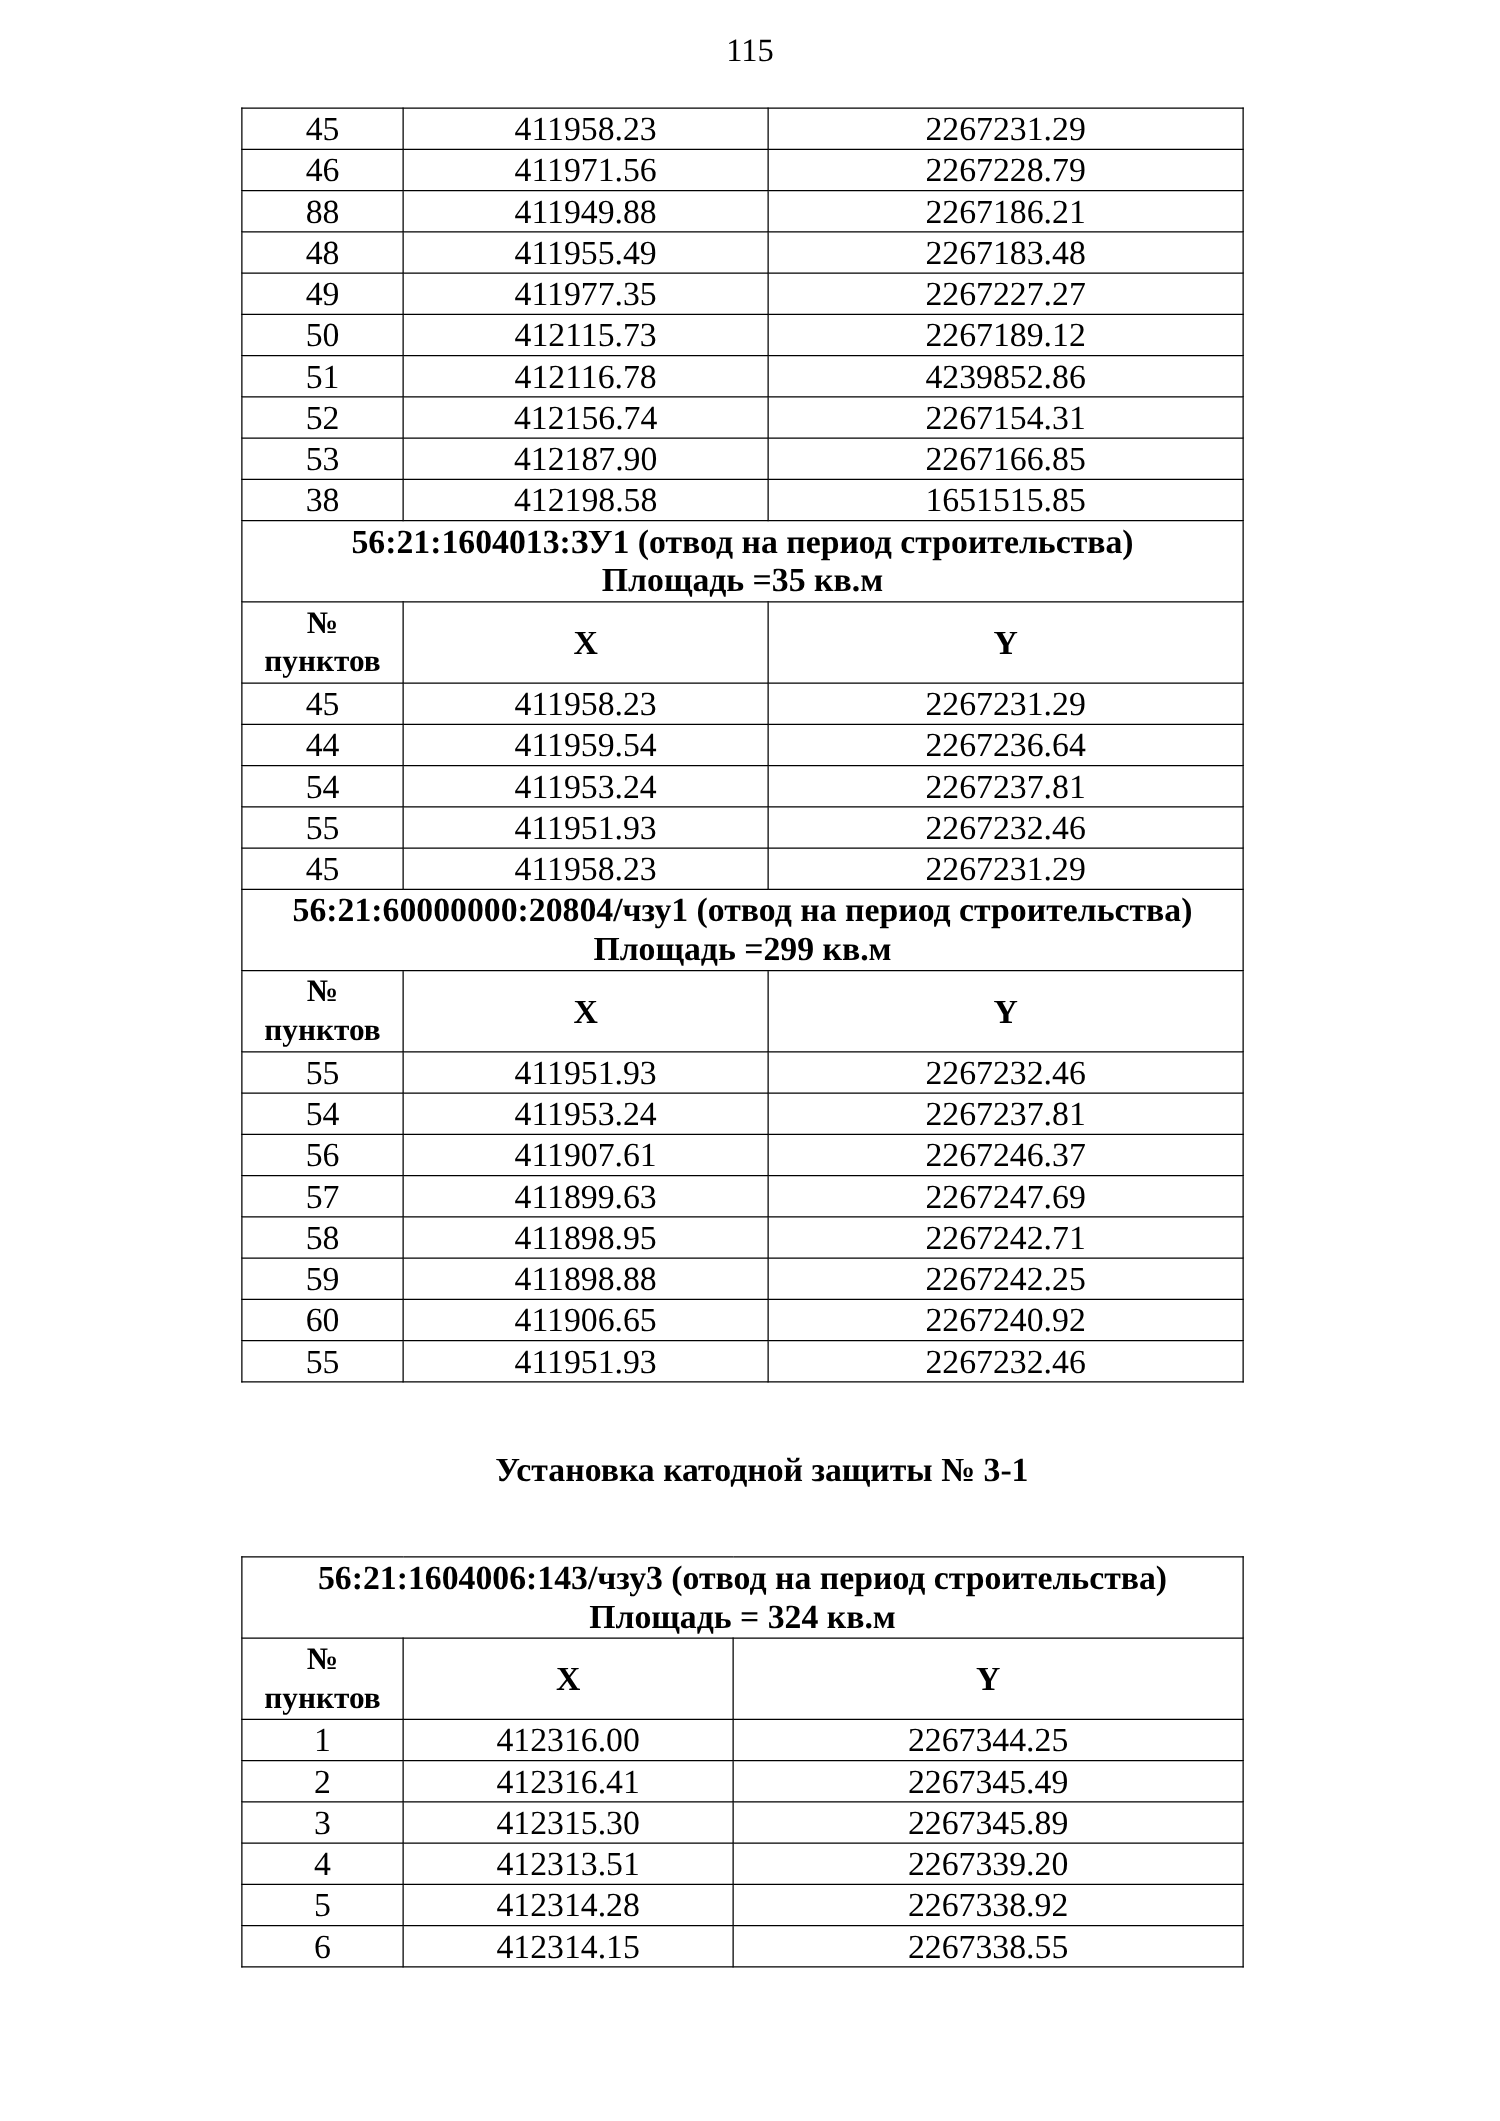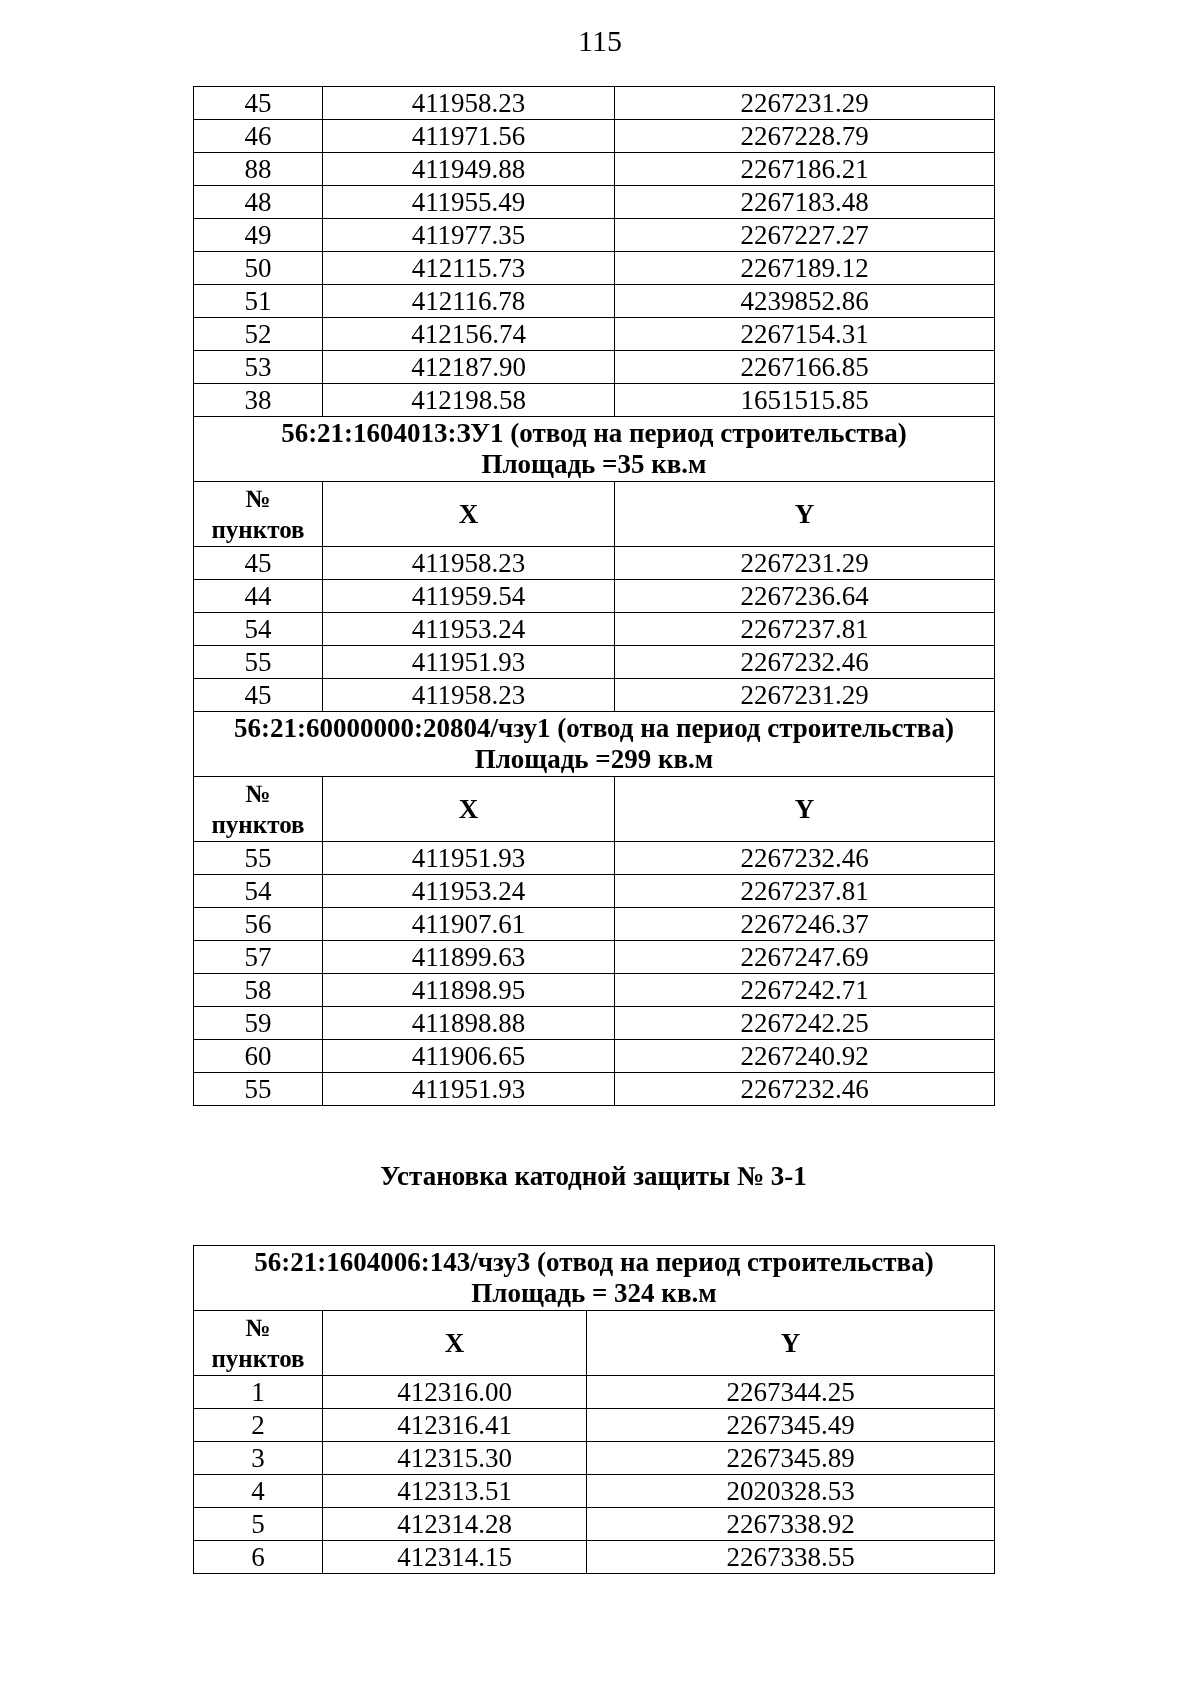--- a/index.html
+++ b/index.html
@@ -14,21 +14,21 @@
       font-family: "Liberation Serif", "DejaVu Serif", serif;
       color: #000000;
       overflow: hidden;
     }
     .page-number {
       position: absolute;
       top: 28px;
       left: 0;
       width: 1200px;
       text-align: center;
-      font-size: 30px;
+      font-size: 26px;
       line-height: 26px;
     }
     table.coords {
       position: absolute;
       left: 193px;
       border-collapse: collapse;
       table-layout: fixed;
       font-size: 27px;
       padding-left: 48px;
     }
@@ -55,21 +55,21 @@
       font-weight: bold;
       font-size: 25px;
       line-height: 31px;
       height: 64px;
     }
     #table-1 { top: 86px; width: 801px; }
     #table-2 { top: 1217px; width: 801px; margin-top: 28px; }
     .section-heading {
       position: absolute;
       top: 1160px;
-      left: 193px;
+      left: 209px;
       width: 801px;
       text-align: center;
       font-weight: bold;
       font-size: 27px;
       line-height: 32px;
     }
   </style>
 </head>
 <body>
 
@@ -262,21 +262,21 @@
         <td>2267345.49</td>
       </tr>
       <tr>
         <td>3</td>
         <td>412315.30</td>
         <td>2267345.89</td>
       </tr>
       <tr>
         <td>4</td>
         <td>412313.51</td>
-        <td>2020328.53</td>
+        <td>2267339.20</td>
       </tr>
       <tr>
         <td>5</td>
         <td>412314.28</td>
         <td>2267338.92</td>
       </tr>
       <tr>
         <td>6</td>
         <td>412314.15</td>
         <td>2267338.55</td>

